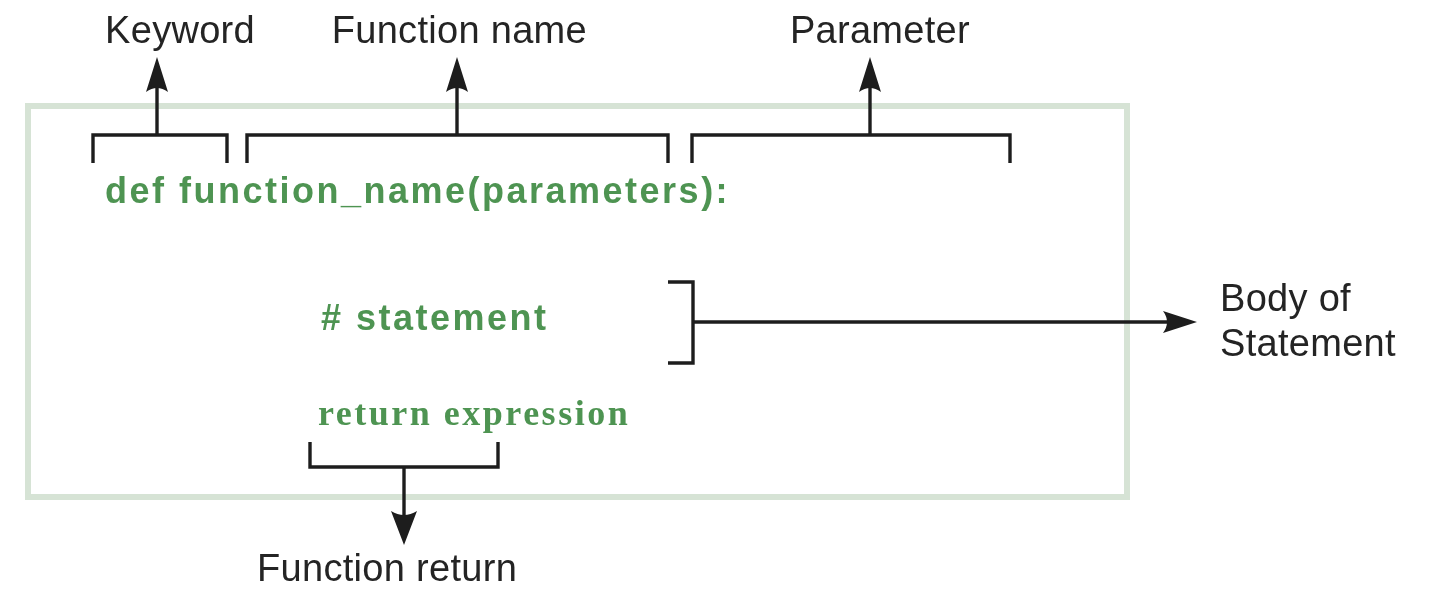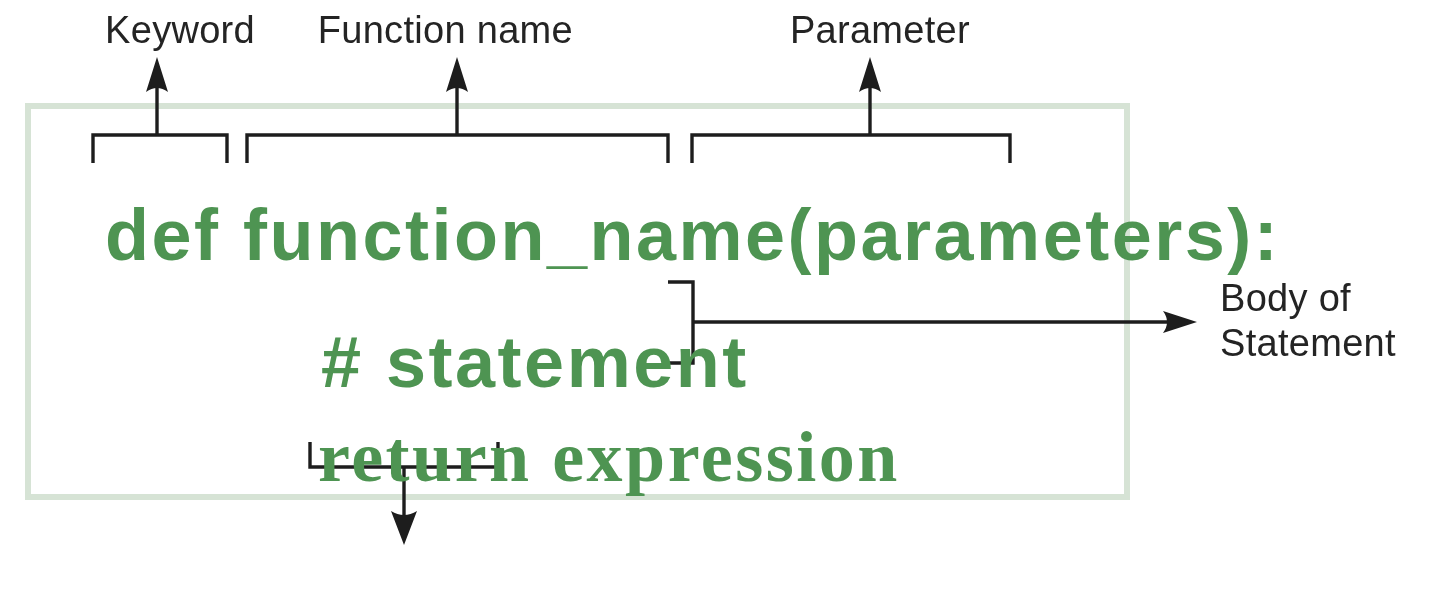--- a/index.html
+++ b/index.html
@@ -15,28 +15,28 @@
   .overlay path.stroke { fill:none; stroke:#1d1d1d; stroke-width:3.4px; }
   .overlay line { stroke:#1d1d1d; stroke-width:3.4px; }
   .overlay path.head { fill:#1d1d1d; stroke:none; }
 
   .label {
     position:absolute; color:#242424; font-size:38px; line-height:45px;
     white-space:nowrap; letter-spacing:0.3px;
   }
   .centered { text-align:right; }
   .lbl-keyword       { left:55px;  top:8px;   width:200px; }
-  .lbl-function-name { left:313px; top:8px;   width:260px; }
+  .lbl-function-name { left:327px; top:8px;   width:260px; }
   .lbl-parameter     { left:770px; top:8px;   width:200px; }
   .lbl-body          { left:1220px; top:276px; }
   .lbl-return        { left:257px; top:546px; }
 
   .code {
-    position:absolute; color:#4e9452; font-weight:bold; font-size:72px;
-    line-height:56px; letter-spacing:2.5px; white-space:nowrap;margin-top:44px;
+    position:absolute; color:#4e9452; font-weight:bold; font-size:36px;
+    line-height:56px; letter-spacing:2.5px; white-space:nowrap;
   }
   .code-def  { left:105px; top:163px; }
   .code-stmt { left:321px; top:290px; }
   .code-ret  { left:318px; top:385px;font-family:Liberation Serif, serif; }
 </style>
 </head>
 <body>
 
 <div class="stage">
 
@@ -94,20 +94,21 @@
 
   <div class="label centered lbl-function-name">Function name</div>
 
   <div class="label centered lbl-parameter">Parameter</div>
 
   <div class="label lbl-body">
     <div>Body of</div>
     <div>Statement</div>
   </div>
 
+  <div class="label lbl-return">Function return</div>
 
   <div class="code code-def">def function_name(parameters):</div>
 
   <div class="code code-stmt"># statement</div>
 
   <div class="code code-ret">return expression</div>
 
 </div>
 
 </body></html>

